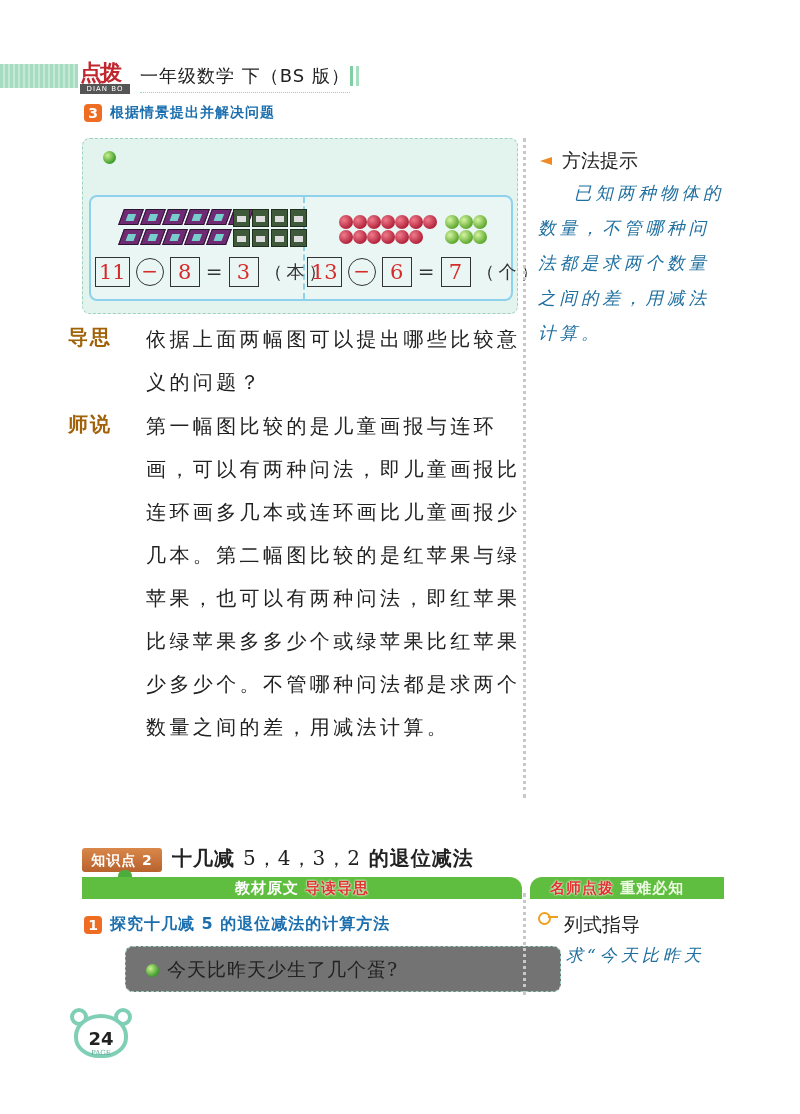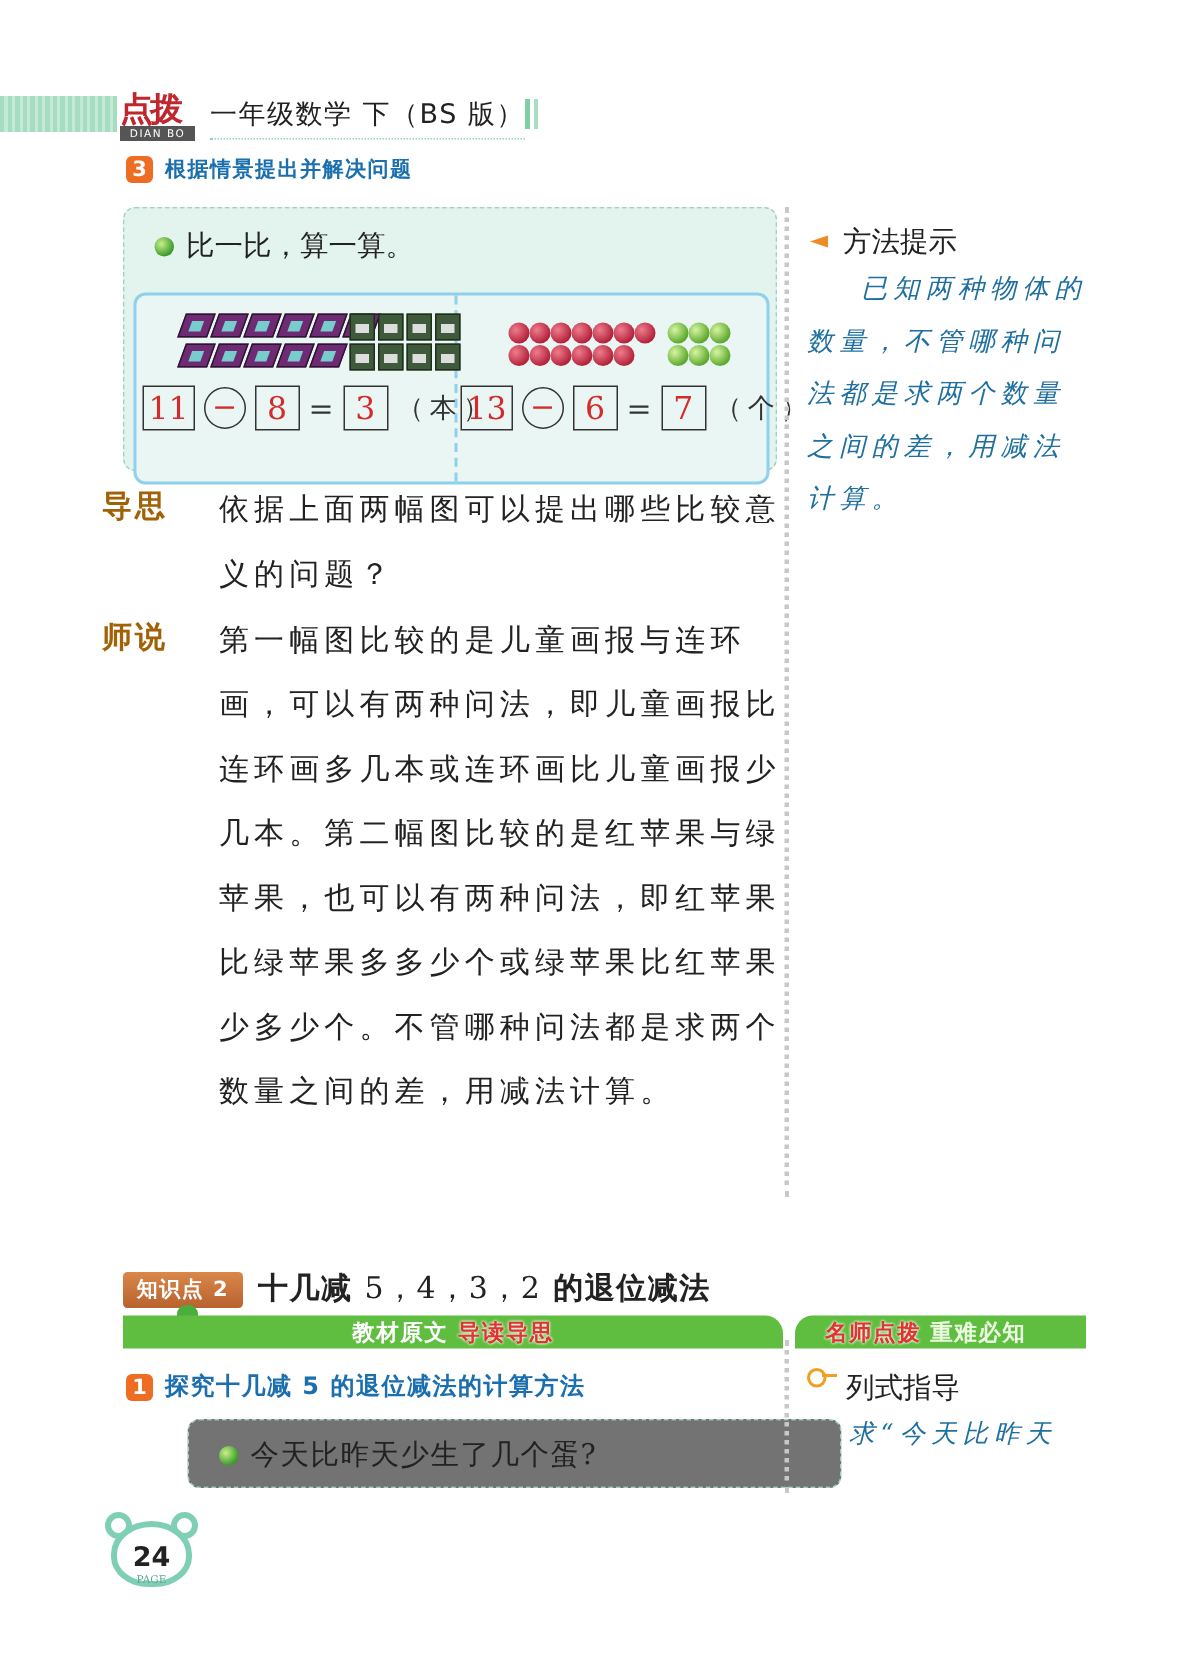--- a/index.html
+++ b/index.html
@@ -18,21 +18,21 @@
 
   
   .sec-head { position: absolute; left: 84px; top: 104px; display: flex; align-items: center; gap: 8px; }
   .num-badge { width: 18px; height: 18px; border-radius: 4px; background: #ee6d22; color: #fff; font-size: 14px; font-weight: bold; text-align: center; line-height: 18px; }
   .sec-title { color: #1b6fae; font-size: 14px; font-weight: bold; letter-spacing: 1px; }
 
   
   .ex-box { position: absolute; left: 82px; top: 138px; width: 436px; height: 176px; background: #e3f4ee; border: 1px dashed #9fcfc0; border-radius: 8px; }
   .ex-prompt { position: absolute; left: 20px; top: 12px; display: flex; align-items: center; gap: 8px; font-family: "DejaVu Serif", serif; font-size: 19px; color: #222; }
   .green-ball { width: 13px; height: 13px; border-radius: 50%; background: radial-gradient(circle at 35% 35%, #c8f08a, #3c9a2c 70%); }
-  .ex-inner { position: absolute; left: 6px; top: 56px; width: 424px; height: 128px; border: 2px solid #8fd0ea; border-radius: 8px; background: #eaf6f4; }
+  .ex-inner { position: absolute; left: 6px; top: 56px; width: 424px; height: 106px; border: 2px solid #8fd0ea; border-radius: 8px; background: #eaf6f4; }
   .ex-divider { position: absolute; left: 212px; top: 0; height: 100%; border-left: 2px dashed #8fd0ea; }
 
   .pic-books { position: absolute; left: 24px; top: 10px; width: 190px; height: 44px; }
   .book { position: absolute; width: 20px; height: 16px; background: #6e2a73; border: 1px solid #2b1530; transform: skewX(-20deg); }
   .book::after { content:""; position:absolute; left:5px; top:4px; width:8px; height:7px; background:#7cc; }
   .comic { position: absolute; width: 17px; height: 18px; background: #3e5a3a; border: 1px solid #1f2e1d; }
   .comic::after { content:""; position:absolute; left:3px; top:6px; width:9px; height:6px; background:#ddd; }
   .apple { position: absolute; width: 14px; height: 14px; border-radius: 50%; }
   .apple.red { background: radial-gradient(circle at 35% 35%, #f07c8c, #b3233c 70%); }
   .apple.green { background: radial-gradient(circle at 35% 35%, #d6f5a2, #5ea82e 70%); }
@@ -99,21 +99,20 @@
 <div class="hdr-dotline"></div>
 
 <div class="sec-head">
   <span class="num-badge">3</span>
   <span class="sec-title">根据情景提出并解决问题</span>
 </div>
 
 <div class="ex-box">
   <div class="ex-prompt">
     <span class="green-ball"></span>
-    <span>比一比，算一算。</span>
   </div>
   <div class="ex-inner">
     <div class="ex-divider"></div>
 
     <div class="pic-books">
       <div class="book" style="left:6px;top:2px"></div>
       <div class="book" style="left:28px;top:2px"></div>
       <div class="book" style="left:50px;top:2px"></div>
       <div class="book" style="left:72px;top:2px"></div>
       <div class="book" style="left:94px;top:2px"></div>

